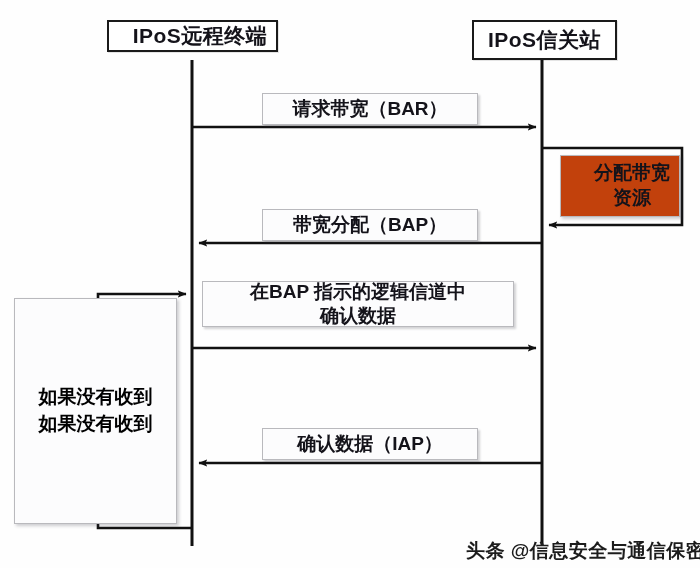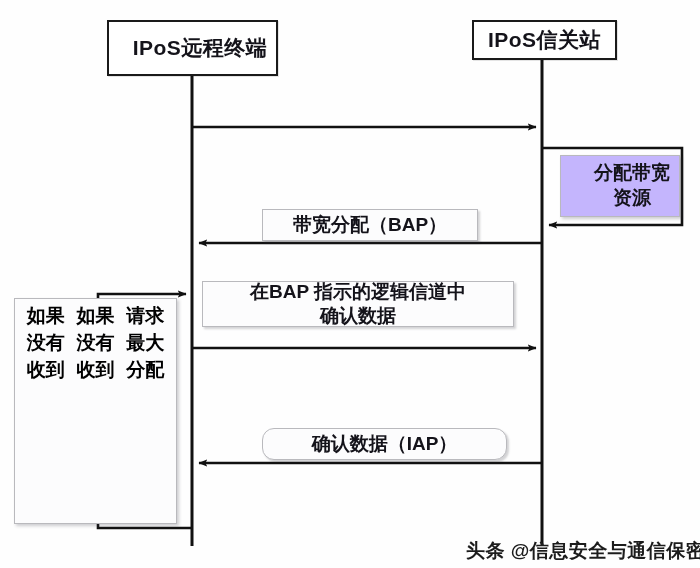--- a/index.html
+++ b/index.html
@@ -63,29 +63,29 @@
     box-shadow: 2px 2px 3px rgba(60,60,70,0.25);
     line-height: 1.42;
     padding: 4px 6px;
     display: block;
   }
 
   .selfloop-box {
     border: 1.6px solid #b9b9bd;
     font-size: 19px;
     font-weight: bold;
-    background: #c4b5fd;
+    background: #c2410c;
     box-shadow: 2px 2px 3px rgba(60,60,70,0.25);
     line-height: 1.3;
     padding-left: 24px;
   }
 
   .note-inner {
     display: flex;
-    flex-direction: row;
+    flex-direction: column;
     justify-content: center;
     height: 100%;
     text-align: center;
   }
 
   .watermark {
     position: absolute;
     font-size: 19px;
     font-weight: bold;
     color: #2d2d2d;
@@ -118,52 +118,54 @@
 
     <line x1="541" y1="243" x2="199" y2="243" stroke="#111111" stroke-width="2.6" marker-end="url(#arrow-left)"></line>
 
     <polyline points="192,528 98,528 98,294 186,294" fill="none" stroke="#111111" stroke-width="2.6" marker-end="url(#arrow-right)"></polyline>
 
     <line x1="193" y1="348" x2="536" y2="348" stroke="#111111" stroke-width="2.6" marker-end="url(#arrow-right)"></line>
 
     <line x1="541" y1="463" x2="199" y2="463" stroke="#111111" stroke-width="2.6" marker-end="url(#arrow-left)"></line>
   </svg>
 
-  <div class="node actor-box" style="left:107px; top:20px; width:171px; height:56px;padding-left:15px;">
+  <div class="node actor-box" style="left:107px; top:20px; width:171px; height:32px;padding-left:15px;">
     <span>IPoS远程终端</span>
   </div>
 
   <div class="node actor-box" style="left:472px; top:20px; width:145px; height:40px;">
     <span>IPoS信关站</span>
   </div>
 
+  <div class="node msg-box" style="left:262px; top:93px; width:216px; height:32px;">
+    <span>请求带宽（BAR）</span>
+  </div>
 
   <div class="node selfloop-box" style="left:560px; top:155px; width:120px; height:62px; flex-direction:column;">
     <span>分配带宽</span>
     <span>资源</span>
   </div>
 
   <div class="node msg-box" style="left:262px; top:209px; width:216px; height:32px;">
     <span>带宽分配（BAP）</span>
   </div>
 
   <div class="node msg-box" style="left:202px; top:281px; width:312px; height:46px; flex-direction:column;">
     <span>在BAP 指示的逻辑信道中</span>
     <span>确认数据</span>
   </div>
 
-  <div class="node msg-box" style="left:262px; top:428px; width:245px; height:32px;border-radius:12px;">
+  <div class="node msg-box" style="left:262px; top:428px; width:216px; height:32px;">
     <span>确认数据（IAP）</span>
   </div>
 
   <div class="note-box" style="position:absolute; left:14px; top:298px; width:163px; height:226px; box-sizing:border-box;">
     <div class="note-inner">
       <span>如果没有收到</span>
       <span>如果没有收到</span>
-      <span>请求最大分配</span>
     </div>
   </div>
 
   <div class="watermark" style="left:466px; top:538px;">
     <span class="wm-head">头条 @信息安全与通信保密</span>
   </div>
 
 </div>
 
 </body></html>

